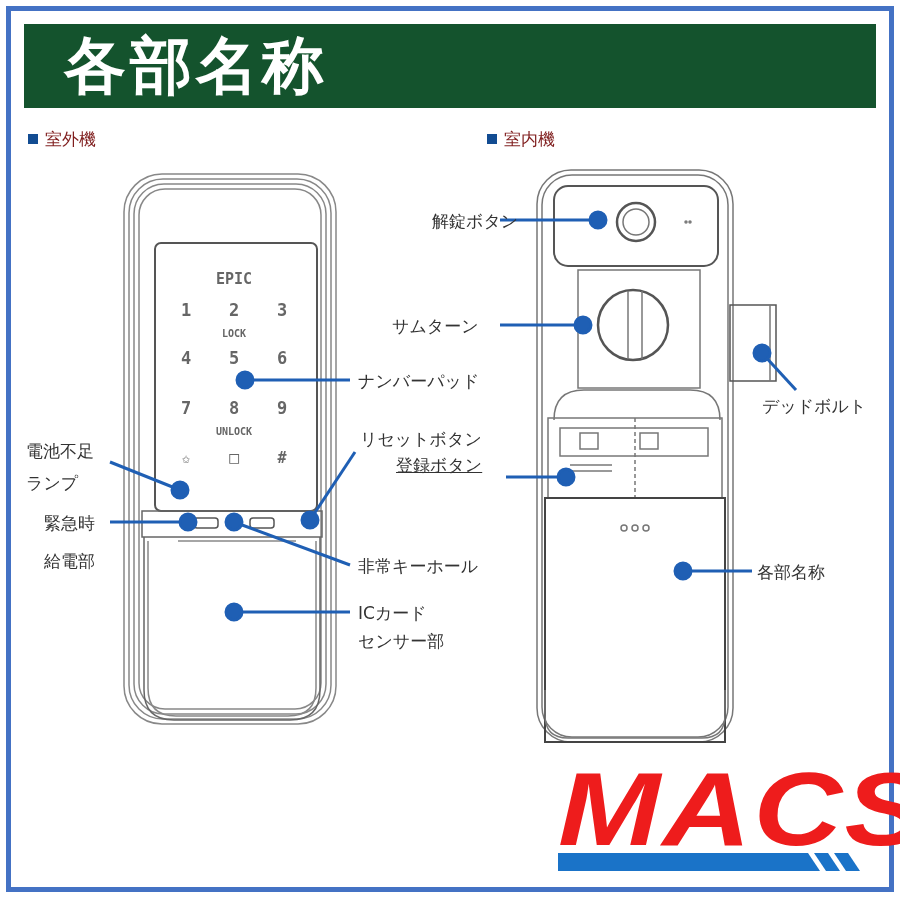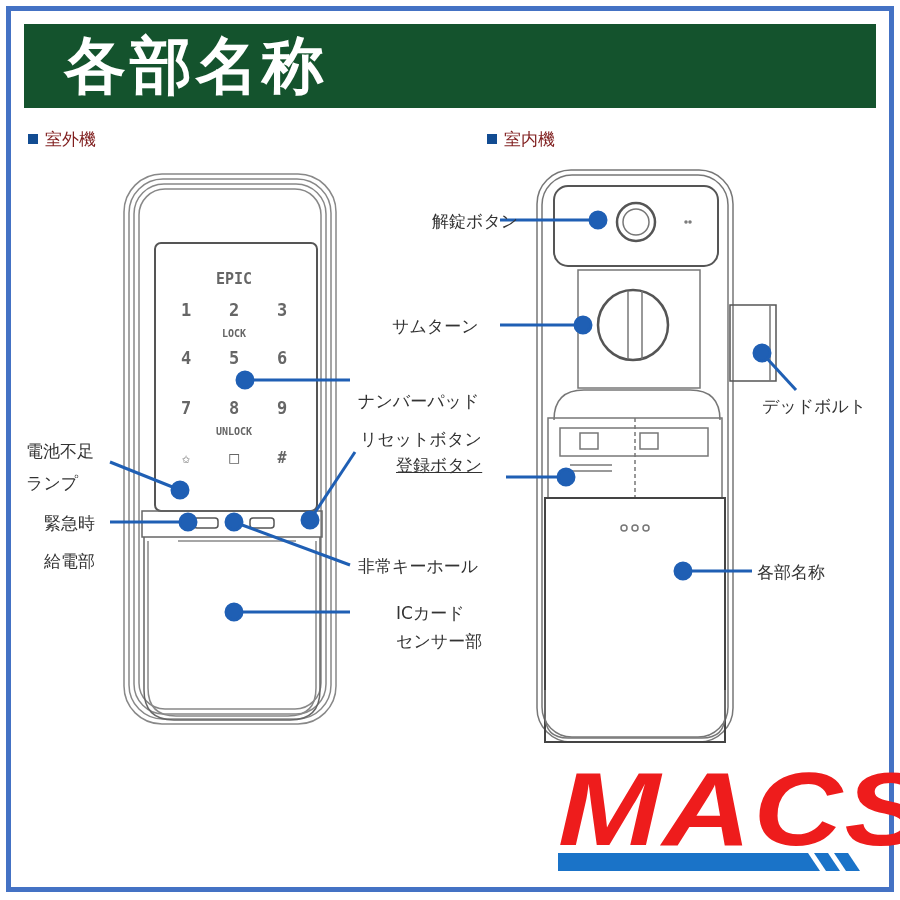--- a/index.html
+++ b/index.html
@@ -117,32 +117,32 @@
       <circle cx="583" cy="325" r="8"></circle>
     <line x1="762" y1="353" x2="796" y2="390"></line>
       <circle cx="762" cy="353" r="8"></circle>
     <line x1="506" y1="477" x2="566" y2="477"></line>
       <circle cx="566" cy="477" r="8"></circle>
     <line x1="683" y1="571" x2="752" y2="571"></line>
       <circle cx="683" cy="571" r="8"></circle>
   </g>
 </svg>
 
-<div class="label" style="left:358px; top:390px;">ナンバーパッド</div>
+<div class="label" style="left:358px; top:370px;">ナンバーパッド</div>
 <div class="label" style="left:26px; top:440px;">
   <div>電池不足</div>
   <div style="margin-top:10px">ランプ</div>
 </div>
 <div class="label" style="left:360px; top:428px;">リセットボタン</div>
 <div class="label" style="left:44px; top:512px;">
   <div>緊急時</div>
   <div style="margin-top:16px">給電部</div>
 </div>
 <div class="label" style="left:358px; top:555px;">非常キーホール</div>
-<div class="label" style="left:358px; top:602px;margin-left:38px;">
+<div class="label" style="left:358px; top:602px;">
   <div>ICカード</div>
   <div style="margin-top:6px">センサー部</div>
 </div>
 
 <div class="label" style="left:392px; top:210px;margin-left:40px;">解錠ボタン</div>
 <div class="label" style="left:392px; top:315px;">サムターン</div>
 <div class="label" style="left:762px; top:395px;">デッドボルト</div>
 <div class="label" style="left:396px; top:454px;text-decoration:underline;">登録ボタン</div>
 <div class="label" style="left:757px; top:561px;">各部名称</div>
 

